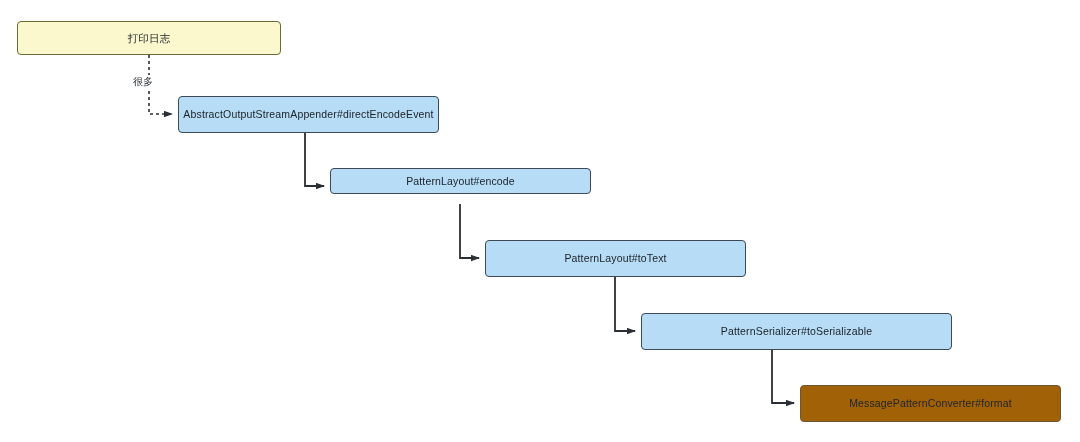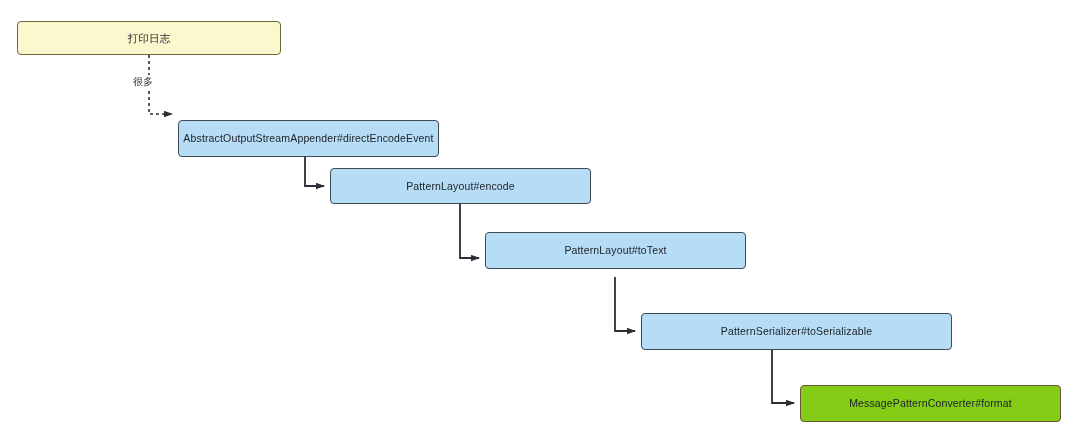--- a/index.html
+++ b/index.html
@@ -41,21 +41,21 @@
   }
   .node.start {
     background: #fbf8cd;
     border: 1px solid #6b6b3a;
   }
   .node.step {
     background: #b6dcf6;
     border: 1px solid #3d4a55;
   }
   .node.leaf {
-    background: #84cc16;
+    background: #a16207;
     border: 1px solid #6b5636;
   }
   .node-label {
     pointer-events: none;
   }
   .edge-label {
     position: absolute;
     font-size: 10px;
     color: #2b2f35;
     background: #ffffff;
@@ -84,29 +84,29 @@
 
     <path d="M615,277 L615,331 L635,331" fill="none" stroke="#2b2f35" stroke-width="1.8" marker-end="url(#arrow)"></path>
 
     <path d="M772,350 L772,403 L794,403" fill="none" stroke="#2b2f35" stroke-width="1.8" marker-end="url(#arrow)"></path>
   </svg>
 
   <div class="node start" style="left:17px; top:21px; width:264px; height:34px;">
     <span class="node-label">打印日志</span>
   </div>
 
-  <div class="node step" style="left:178px; top:96px; width:261px; height:37px;margin-top:24px;">
+  <div class="node step" style="left:178px; top:96px; width:261px; height:37px;">
     <span class="node-label">AbstractOutputStreamAppender#directEncodeEvent</span>
   </div>
 
-  <div class="node step" style="left:330px; top:168px; width:261px; height:36px;">
+  <div class="node step" style="left:330px; top:168px; width:261px; height:26px;">
     <span class="node-label">PatternLayout#encode</span>
   </div>
 
-  <div class="node step" style="left:485px; top:232px; width:261px; height:37px;">
+  <div class="node step" style="left:485px; top:240px; width:261px; height:37px;">
     <span class="node-label">PatternLayout#toText</span>
   </div>
 
   <div class="node step" style="left:641px; top:313px; width:311px; height:37px;">
     <span class="node-label">PatternSerializer#toSerializable</span>
   </div>
 
   <div class="node leaf" style="left:800px; top:385px; width:261px; height:37px;">
     <span class="node-label">MessagePatternConverter#format</span>
   </div>

